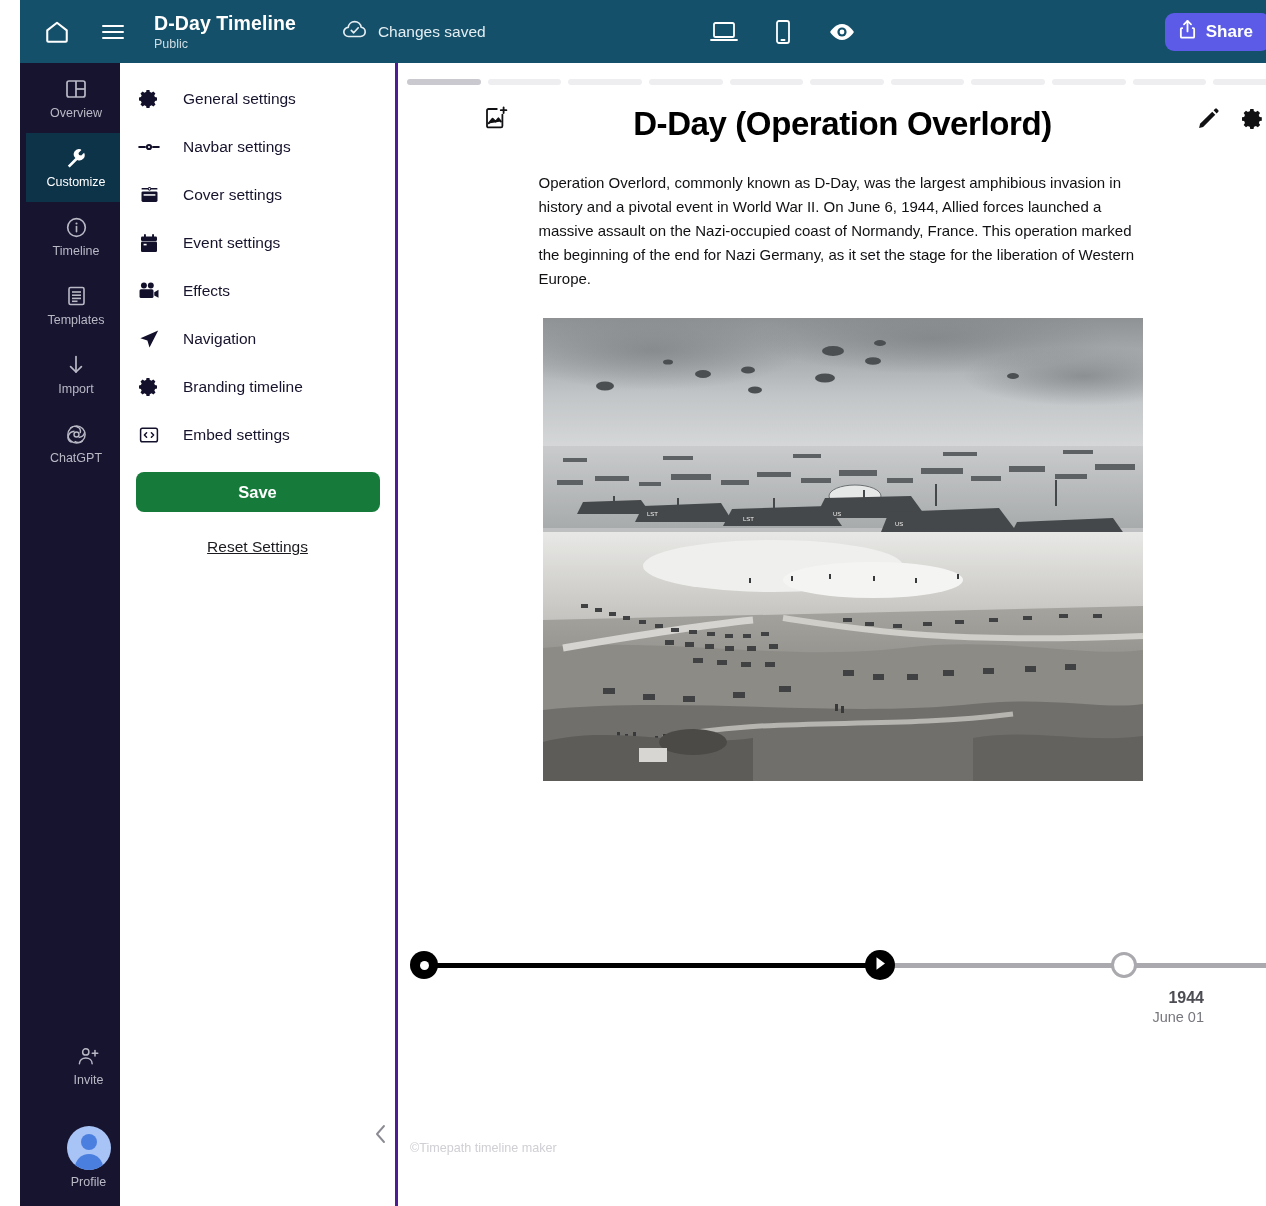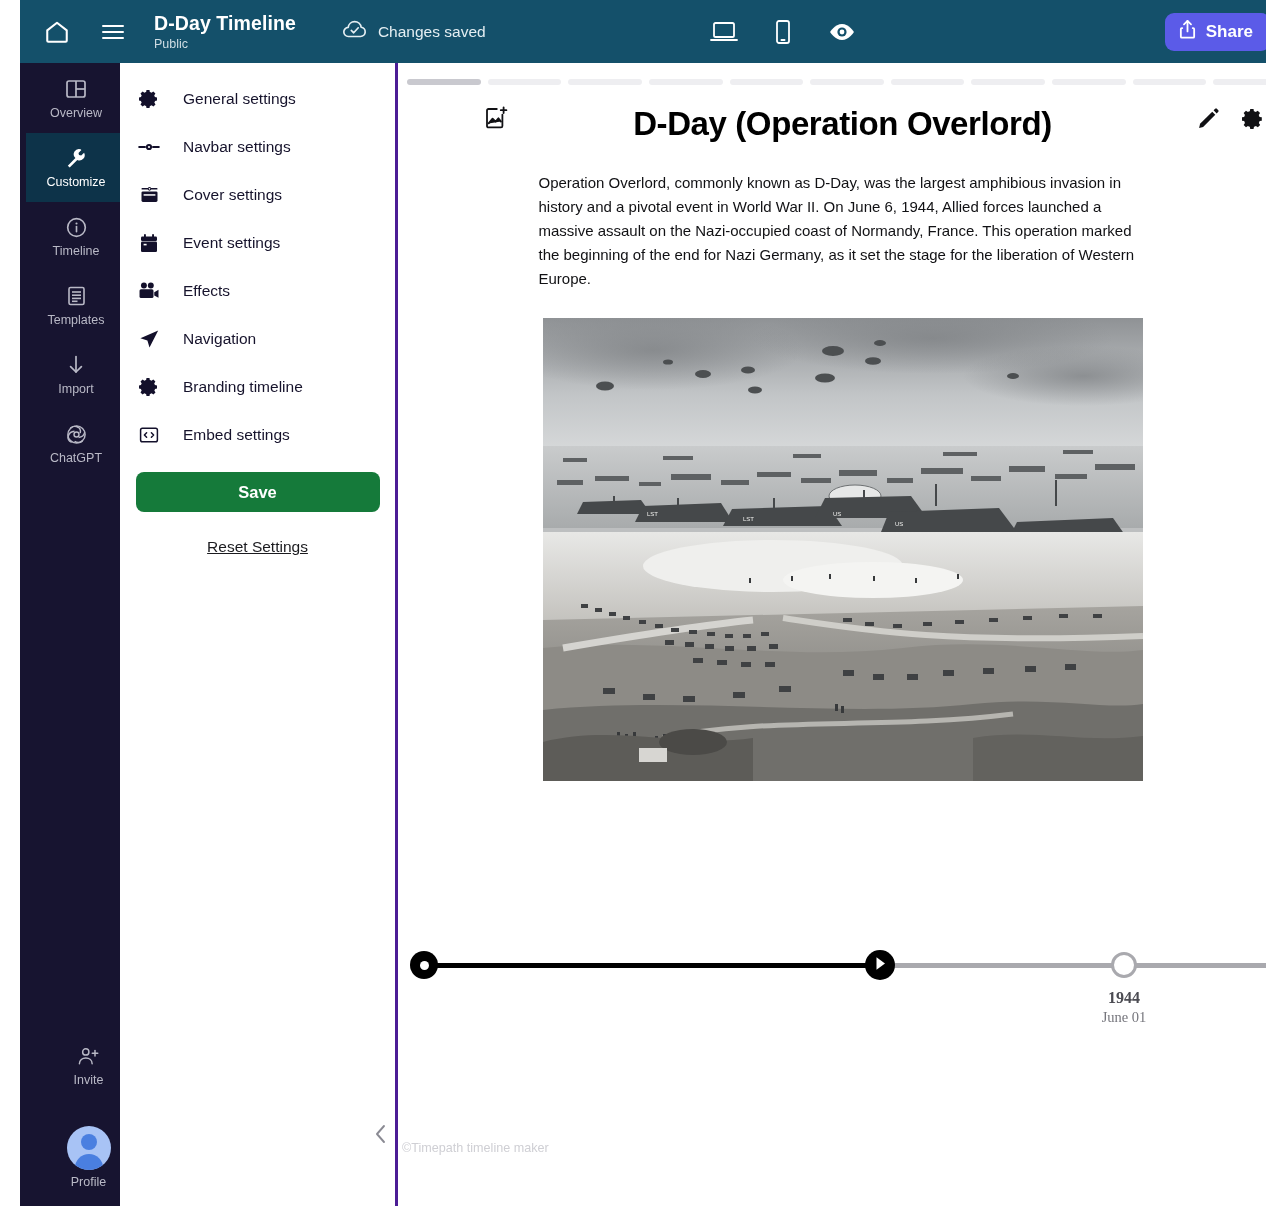--- a/index.html
+++ b/index.html
@@ -129,26 +129,26 @@
   .tl-start::after { content:""; width: 9px; height: 9px; border-radius: 50%; background: #fff; }
   .tl-play {
     position: absolute; left: 466px; top: 47px; width: 30px; height: 30px;
     border-radius: 50%; background: #000; display: flex; align-items: center; justify-content: center;
     cursor: pointer; border: none;
   }
   .tl-node {
     position: absolute; left: 712px; top: 49px; width: 26px; height: 26px;
     border-radius: 50%; background: #fff; border: 3px solid #a9a9ae; cursor: pointer;
   }
-  .tl-label { position: absolute; left: 645px; top: 84px; width: 160px; text-align: center; font-family: Liberation Serif, serif; }
+  .tl-label { position: absolute; left: 645px; top: 84px; width: 160px; text-align: right; }
   .tl-year { font-size: 16px; font-weight: bold; color: #4c4c53; line-height: 21px; }
   .tl-date { font-size: 14.5px; color: #76767d; line-height: 19px; }
 
   .footer-credit {
-    position: absolute; left: 3px; top: 1078px;
+    position: absolute; left: 11px; top: 1078px;
     font-size: 12.6px; color: #cfcfd4;
   }
 </style>
 </head>
 <body>
 
 <div class="app">
 
   <div class="topbar">
     <div class="tb-icon home-icon">

